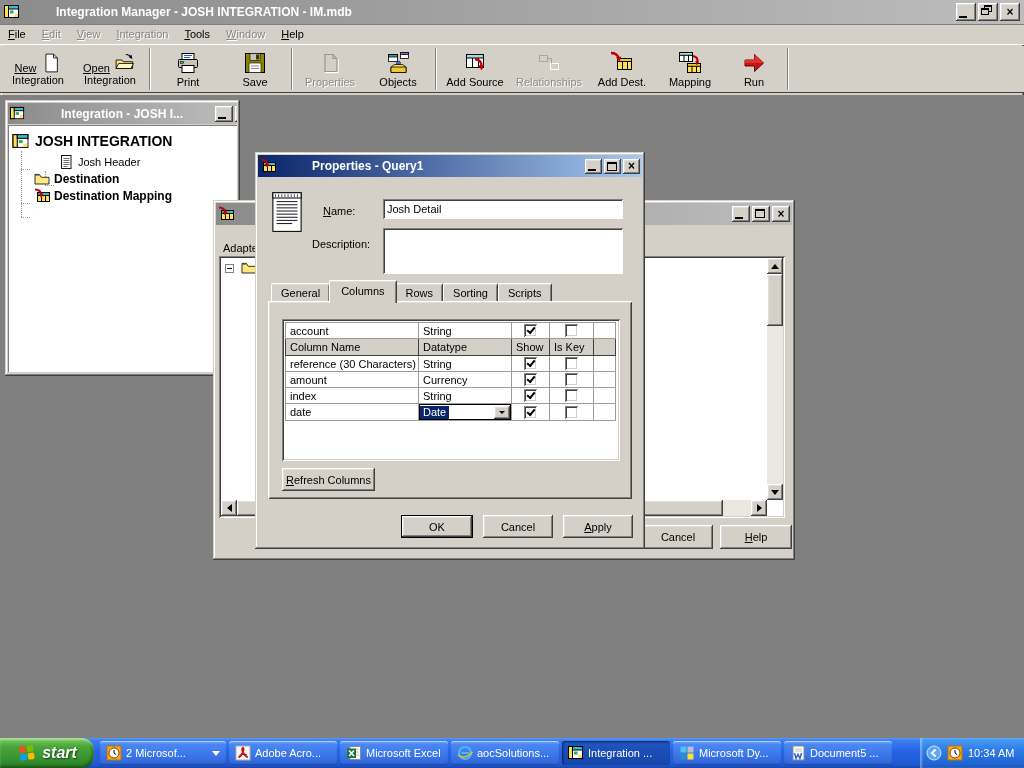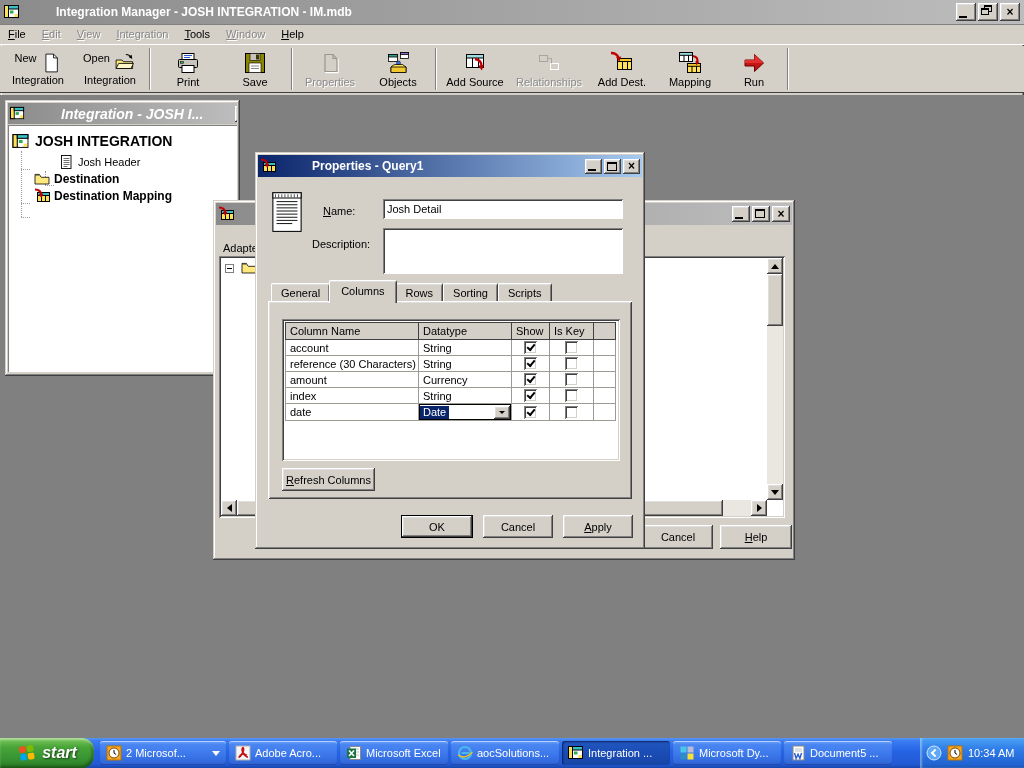--- a/index.html
+++ b/index.html
@@ -36,29 +36,29 @@
   
   .main-window{position:absolute;left:0;top:0;width:1024px;height:738px;background:var(--face);}
   .main-titlebar{left:0;top:0;width:1024px;height:24px;padding:0 4px;}
   .menubar{position:absolute;left:0;top:24px;width:1024px;height:21px;background:var(--face);
            display:flex;align-items:center;border-bottom:1px solid #fff;box-shadow:0 1px 0 #808080 inset;}
   .menu-item{padding:3px 8px;font-size:11px;}
   .menu-item.disabled{color:#878787;text-shadow:1px 1px 0 #fff;}
   .toolbar{position:absolute;left:0;top:46px;width:1024px;height:47px;background:var(--face);
            display:flex;align-items:stretch;border-bottom:1px solid #404040;padding-left:2px;}
   .tb{display:flex;flex-direction:column;align-items:center;justify-content:center;font-size:11px;line-height:12px;padding:1px 4px;}
-  .tb .two{display:flex;align-items:flex-start;gap:3px;}
+  .tb .two{display:flex;align-items:flex-end;gap:3px;text-decoration:underline;}
   .tb.disabled{color:#8c8c8c;text-shadow:1px 1px 0 #fff;}
   .tbsep{width:2px;margin:2px 3px;border-left:1px solid #808080;border-right:1px solid #fff;}
   .mdi{position:absolute;left:0;top:95px;width:1024px;height:643px;background:var(--mdi);overflow:hidden;}
 
   
   .tree-window{position:absolute;left:5px;top:5px;width:235px;height:276px;}
   .tree-title{left:3px;top:3px;width:229px;height:21px;}
-  .tree-title .ttext{font-size:14px;font-style:italic;}
+  .tree-title .ttext{font-size:12px;}
   .tree-body{position:absolute;left:3px;top:25px;width:229px;height:247px;background:#fff;
              box-shadow:inset 1px 1px 0 #808080,inset -1px -1px 0 #fff;overflow:hidden;text-align:center;}
   .tree{position:relative;padding-top:4px;}
   .trow{display:flex;align-items:center;gap:4px;white-space:nowrap;position:relative;}
   .trow .lbl{font-weight:bold;}
   .t-root{padding-left:3px;height:24px;font-size:14px;}
   .t-l1{padding-left:26px;height:17px;font-size:12px;}
   .t-l2{padding-left:50px;height:17px;font-size:11px;}
   .t-l2 .lbl{font-weight:normal;}
   .dotv{position:absolute;border-left:1px dotted #9a9a9a;width:0;}
@@ -591,32 +591,32 @@
             <table class="grid">
               <colgroup>
                   <col style="width:133px">
                   <col style="width:93px">
                   <col style="width:38px">
                   <col style="width:44px">
                   <col>
                 </colgroup>
               <tbody>
                   <tr>
+                <td>account</td>
+                <td>String</td>
+                <td class="cb-cell"><span class="checkbox checked"></span></td>
+                <td class="cb-cell"><span class="checkbox"></span></td>
+                <td></td>
+              </tr>
+              <tr>
                 <th>Column Name</th>
                 <th>Datatype</th>
                 <th>Show</th>
                 <th>Is Key</th>
                 <th></th>
-              </tr>
-              <tr>
-                <td>account</td>
-                <td>String</td>
-                <td class="cb-cell"><span class="checkbox checked"></span></td>
-                <td class="cb-cell"><span class="checkbox"></span></td>
-                <td></td>
               </tr>
               <tr>
                 <td>reference (30 Characters)</td>
                 <td>String</td>
                 <td class="cb-cell"><span class="checkbox checked"></span></td>
                 <td class="cb-cell"><span class="checkbox"></span></td>
                 <td></td>
               </tr>
               <tr>
                 <td>amount</td>

